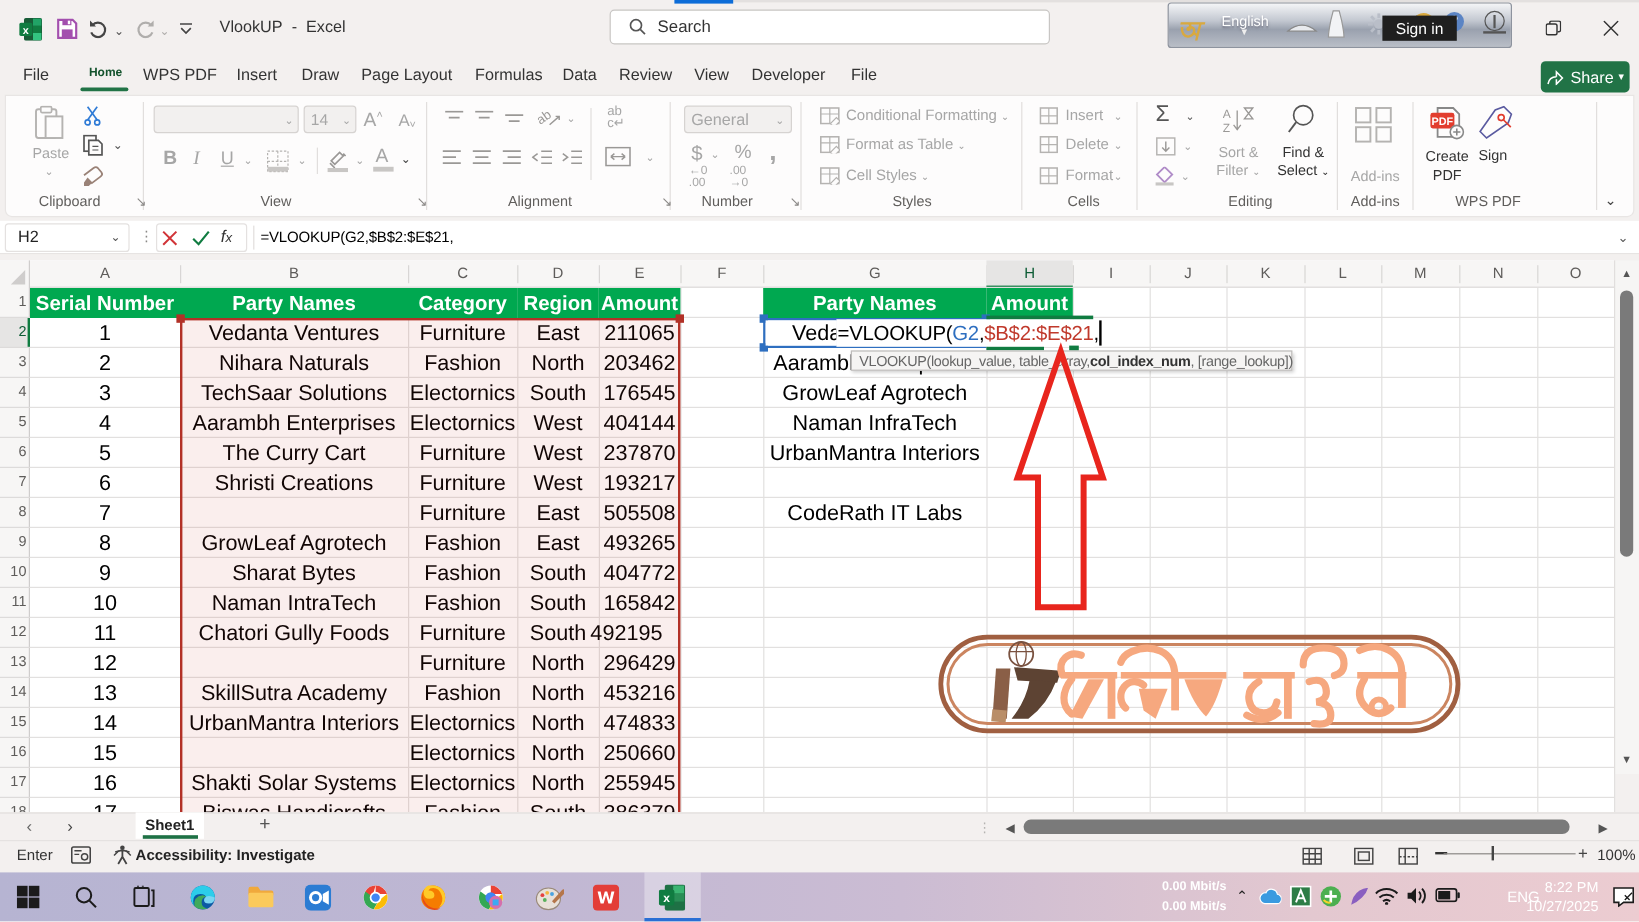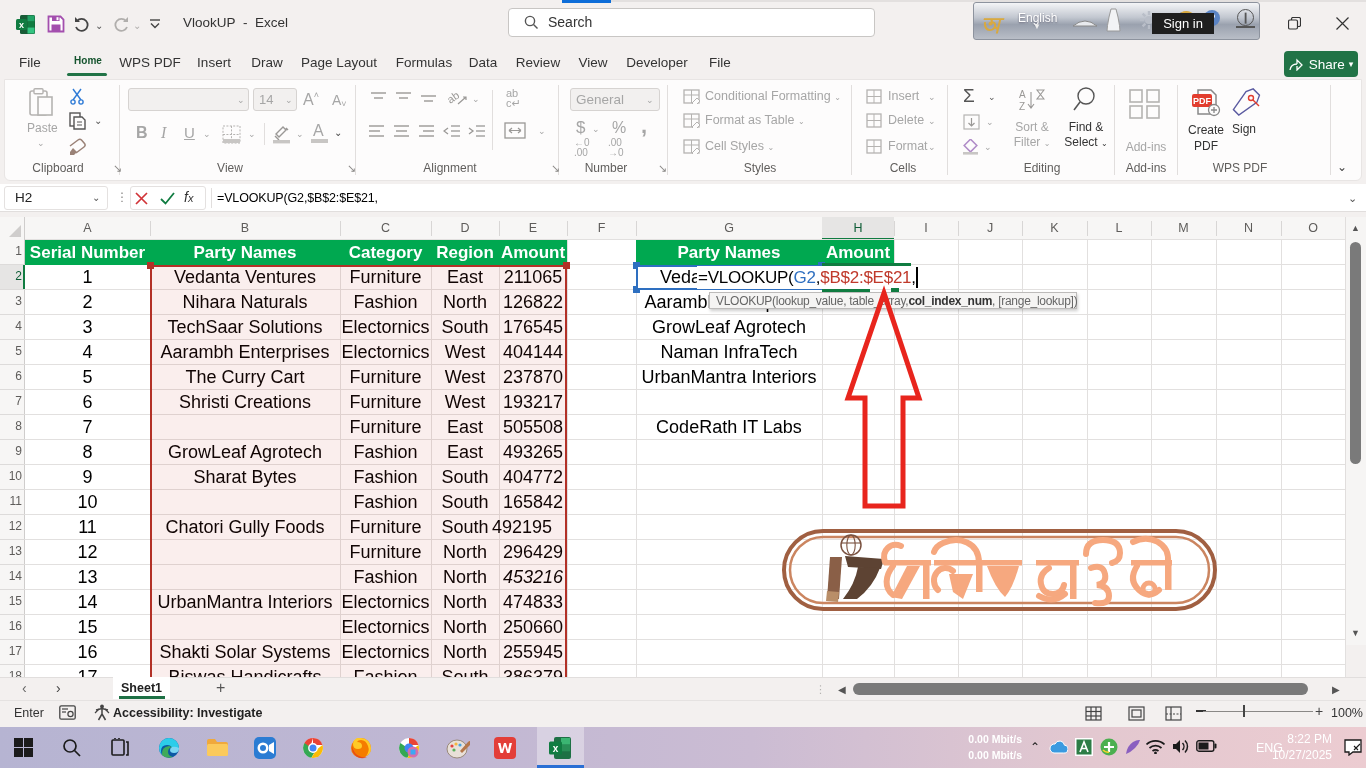--- a/index.html
+++ b/index.html
@@ -505,21 +505,21 @@
 <div class="ab ct" style="left:822px;top:240px;width:72px;height:25px;font-size:17px;color:#fff;background:#00a850;font-weight:bold;">Amount</div>
 <div class="ab ct" style="left:25px;top:265px;width:125px;height:25px;font-size:18px;color:#000;">1</div>
 <div class="ab ct" style="left:150px;top:265px;width:190px;height:25px;font-size:18px;color:#000;overflow:hidden;white-space:nowrap;">Vedanta Ventures</div>
 <div class="ab ct" style="left:340px;top:265px;width:91px;height:25px;font-size:18px;color:#000;overflow:hidden;white-space:nowrap;">Furniture</div>
 <div class="ab ct" style="left:431px;top:265px;width:68px;height:25px;font-size:18px;color:#000;">East</div>
 <div class="ab ct" style="left:499px;top:265px;width:68px;height:25px;font-size:18px;color:#000;">211065</div>
 <div class="ab ct" style="left:25px;top:290px;width:125px;height:25px;font-size:18px;color:#000;">2</div>
 <div class="ab ct" style="left:150px;top:290px;width:190px;height:25px;font-size:18px;color:#000;overflow:hidden;white-space:nowrap;">Nihara Naturals</div>
 <div class="ab ct" style="left:340px;top:290px;width:91px;height:25px;font-size:18px;color:#000;overflow:hidden;white-space:nowrap;">Fashion</div>
 <div class="ab ct" style="left:431px;top:290px;width:68px;height:25px;font-size:18px;color:#000;">North</div>
-<div class="ab ct" style="left:499px;top:290px;width:68px;height:25px;font-size:18px;color:#000;">126822</div>
+<div class="ab ct" style="left:499px;top:290px;width:68px;height:25px;font-size:18px;color:#000;">203462</div>
 <div class="ab ct" style="left:25px;top:315px;width:125px;height:25px;font-size:18px;color:#000;">3</div>
 <div class="ab ct" style="left:150px;top:315px;width:190px;height:25px;font-size:18px;color:#000;overflow:hidden;white-space:nowrap;">TechSaar Solutions</div>
 <div class="ab ct" style="left:340px;top:315px;width:91px;height:25px;font-size:18px;color:#000;overflow:hidden;white-space:nowrap;">Electornics</div>
 <div class="ab ct" style="left:431px;top:315px;width:68px;height:25px;font-size:18px;color:#000;">South</div>
 <div class="ab ct" style="left:499px;top:315px;width:68px;height:25px;font-size:18px;color:#000;">176545</div>
 <div class="ab ct" style="left:25px;top:340px;width:125px;height:25px;font-size:18px;color:#000;">4</div>
 <div class="ab ct" style="left:150px;top:340px;width:190px;height:25px;font-size:18px;color:#000;overflow:hidden;white-space:nowrap;">Aarambh Enterprises</div>
 <div class="ab ct" style="left:340px;top:340px;width:91px;height:25px;font-size:18px;color:#000;overflow:hidden;white-space:nowrap;">Electornics</div>
 <div class="ab ct" style="left:431px;top:340px;width:68px;height:25px;font-size:18px;color:#000;">West</div>
 <div class="ab ct" style="left:499px;top:340px;width:68px;height:25px;font-size:18px;color:#000;">404144</div>
@@ -541,36 +541,38 @@
 <div class="ab ct" style="left:150px;top:440px;width:190px;height:25px;font-size:18px;color:#000;overflow:hidden;white-space:nowrap;">GrowLeaf Agrotech</div>
 <div class="ab ct" style="left:340px;top:440px;width:91px;height:25px;font-size:18px;color:#000;overflow:hidden;white-space:nowrap;">Fashion</div>
 <div class="ab ct" style="left:431px;top:440px;width:68px;height:25px;font-size:18px;color:#000;">East</div>
 <div class="ab ct" style="left:499px;top:440px;width:68px;height:25px;font-size:18px;color:#000;">493265</div>
 <div class="ab ct" style="left:25px;top:465px;width:125px;height:25px;font-size:18px;color:#000;">9</div>
 <div class="ab ct" style="left:150px;top:465px;width:190px;height:25px;font-size:18px;color:#000;overflow:hidden;white-space:nowrap;">Sharat Bytes</div>
 <div class="ab ct" style="left:340px;top:465px;width:91px;height:25px;font-size:18px;color:#000;overflow:hidden;white-space:nowrap;">Fashion</div>
 <div class="ab ct" style="left:431px;top:465px;width:68px;height:25px;font-size:18px;color:#000;">South</div>
 <div class="ab ct" style="left:499px;top:465px;width:68px;height:25px;font-size:18px;color:#000;">404772</div>
 <div class="ab ct" style="left:25px;top:490px;width:125px;height:25px;font-size:18px;color:#000;">10</div>
+<div class="ab ct" style="left:150px;top:490px;width:190px;height:25px;font-size:18px;color:#000;overflow:hidden;white-space:nowrap;">Naman IntraTech</div>
 <div class="ab ct" style="left:340px;top:490px;width:91px;height:25px;font-size:18px;color:#000;overflow:hidden;white-space:nowrap;">Fashion</div>
 <div class="ab ct" style="left:431px;top:490px;width:68px;height:25px;font-size:18px;color:#000;">South</div>
 <div class="ab ct" style="left:499px;top:490px;width:68px;height:25px;font-size:18px;color:#000;">165842</div>
 <div class="ab ct" style="left:25px;top:515px;width:125px;height:25px;font-size:18px;color:#000;">11</div>
 <div class="ab ct" style="left:150px;top:515px;width:190px;height:25px;font-size:18px;color:#000;overflow:hidden;white-space:nowrap;">Chatori Gully Foods</div>
 <div class="ab ct" style="left:340px;top:515px;width:91px;height:25px;font-size:18px;color:#000;overflow:hidden;white-space:nowrap;">Furniture</div>
 <div class="ab ct" style="left:431px;top:515px;width:68px;height:25px;font-size:18px;color:#000;">South</div>
 <div class="ab ct" style="left:499px;top:515px;width:46px;height:25px;font-size:18px;color:#000;">492195</div>
 <div class="ab ct" style="left:25px;top:540px;width:125px;height:25px;font-size:18px;color:#000;">12</div>
 <div class="ab ct" style="left:340px;top:540px;width:91px;height:25px;font-size:18px;color:#000;overflow:hidden;white-space:nowrap;">Furniture</div>
 <div class="ab ct" style="left:431px;top:540px;width:68px;height:25px;font-size:18px;color:#000;">North</div>
 <div class="ab ct" style="left:499px;top:540px;width:68px;height:25px;font-size:18px;color:#000;">296429</div>
 <div class="ab ct" style="left:25px;top:565px;width:125px;height:25px;font-size:18px;color:#000;">13</div>
+<div class="ab ct" style="left:150px;top:565px;width:190px;height:25px;font-size:18px;color:#000;overflow:hidden;white-space:nowrap;">SkillSutra Academy</div>
 <div class="ab ct" style="left:340px;top:565px;width:91px;height:25px;font-size:18px;color:#000;overflow:hidden;white-space:nowrap;">Fashion</div>
 <div class="ab ct" style="left:431px;top:565px;width:68px;height:25px;font-size:18px;color:#000;">North</div>
-<div class="ab ct" style="left:499px;top:565px;width:68px;height:25px;font-size:18px;color:#000;font-style:italic;">453216</div>
+<div class="ab ct" style="left:499px;top:565px;width:68px;height:25px;font-size:18px;color:#000;">453216</div>
 <div class="ab ct" style="left:25px;top:590px;width:125px;height:25px;font-size:18px;color:#000;">14</div>
 <div class="ab ct" style="left:150px;top:590px;width:190px;height:25px;font-size:18px;color:#000;overflow:hidden;white-space:nowrap;">UrbanMantra Interiors</div>
 <div class="ab ct" style="left:340px;top:590px;width:91px;height:25px;font-size:18px;color:#000;overflow:hidden;white-space:nowrap;">Electornics</div>
 <div class="ab ct" style="left:431px;top:590px;width:68px;height:25px;font-size:18px;color:#000;">North</div>
 <div class="ab ct" style="left:499px;top:590px;width:68px;height:25px;font-size:18px;color:#000;">474833</div>
 <div class="ab ct" style="left:25px;top:615px;width:125px;height:25px;font-size:18px;color:#000;">15</div>
 <div class="ab ct" style="left:340px;top:615px;width:91px;height:25px;font-size:18px;color:#000;overflow:hidden;white-space:nowrap;">Electornics</div>
 <div class="ab ct" style="left:431px;top:615px;width:68px;height:25px;font-size:18px;color:#000;">North</div>
 <div class="ab ct" style="left:499px;top:615px;width:68px;height:25px;font-size:18px;color:#000;">250660</div>
 <div class="ab ct" style="left:25px;top:640px;width:125px;height:25px;font-size:18px;color:#000;">16</div>

